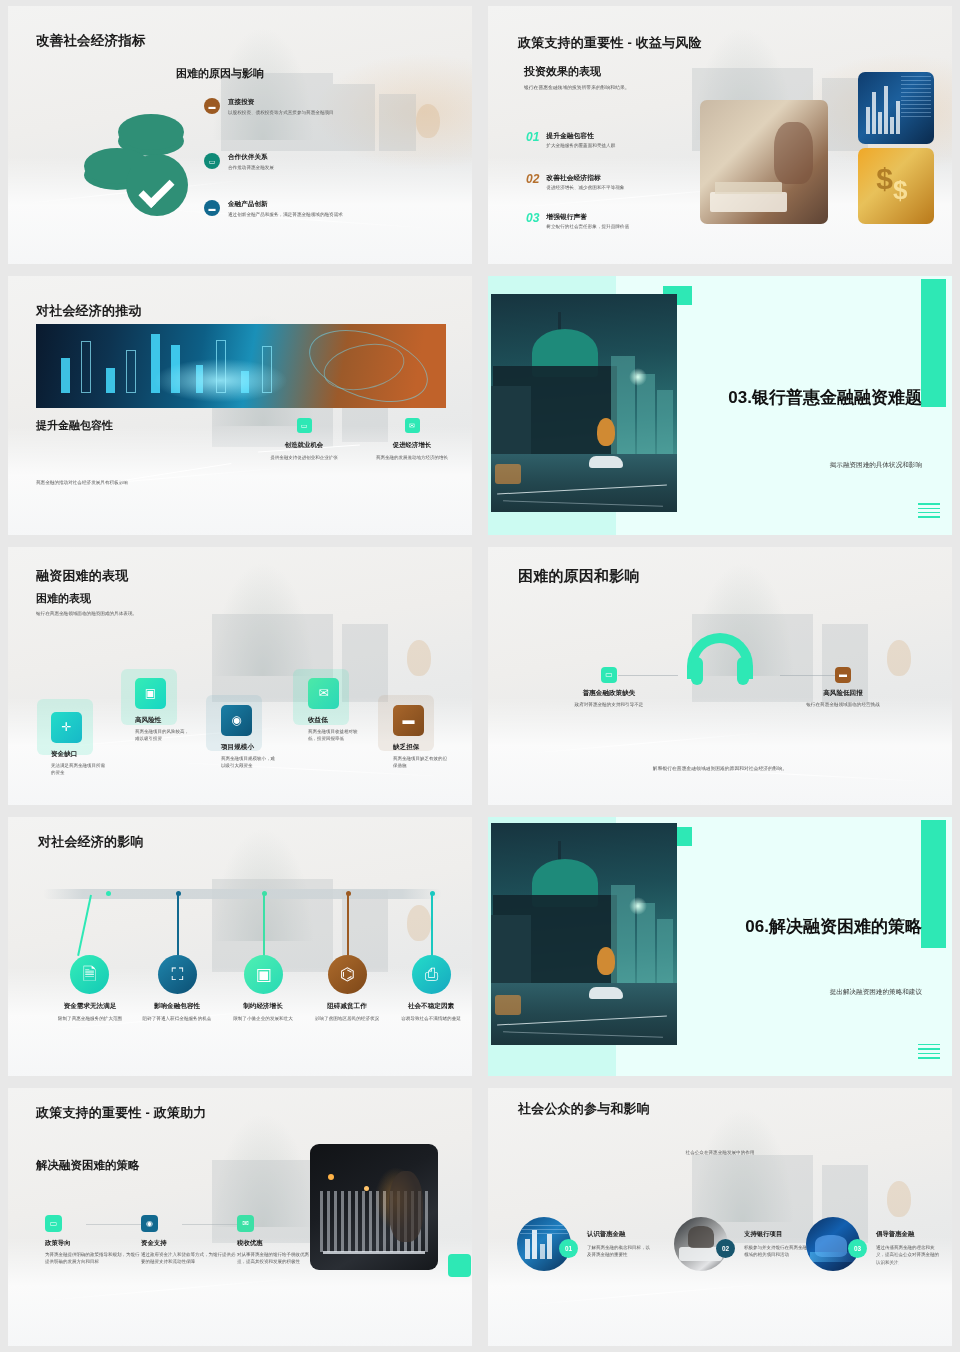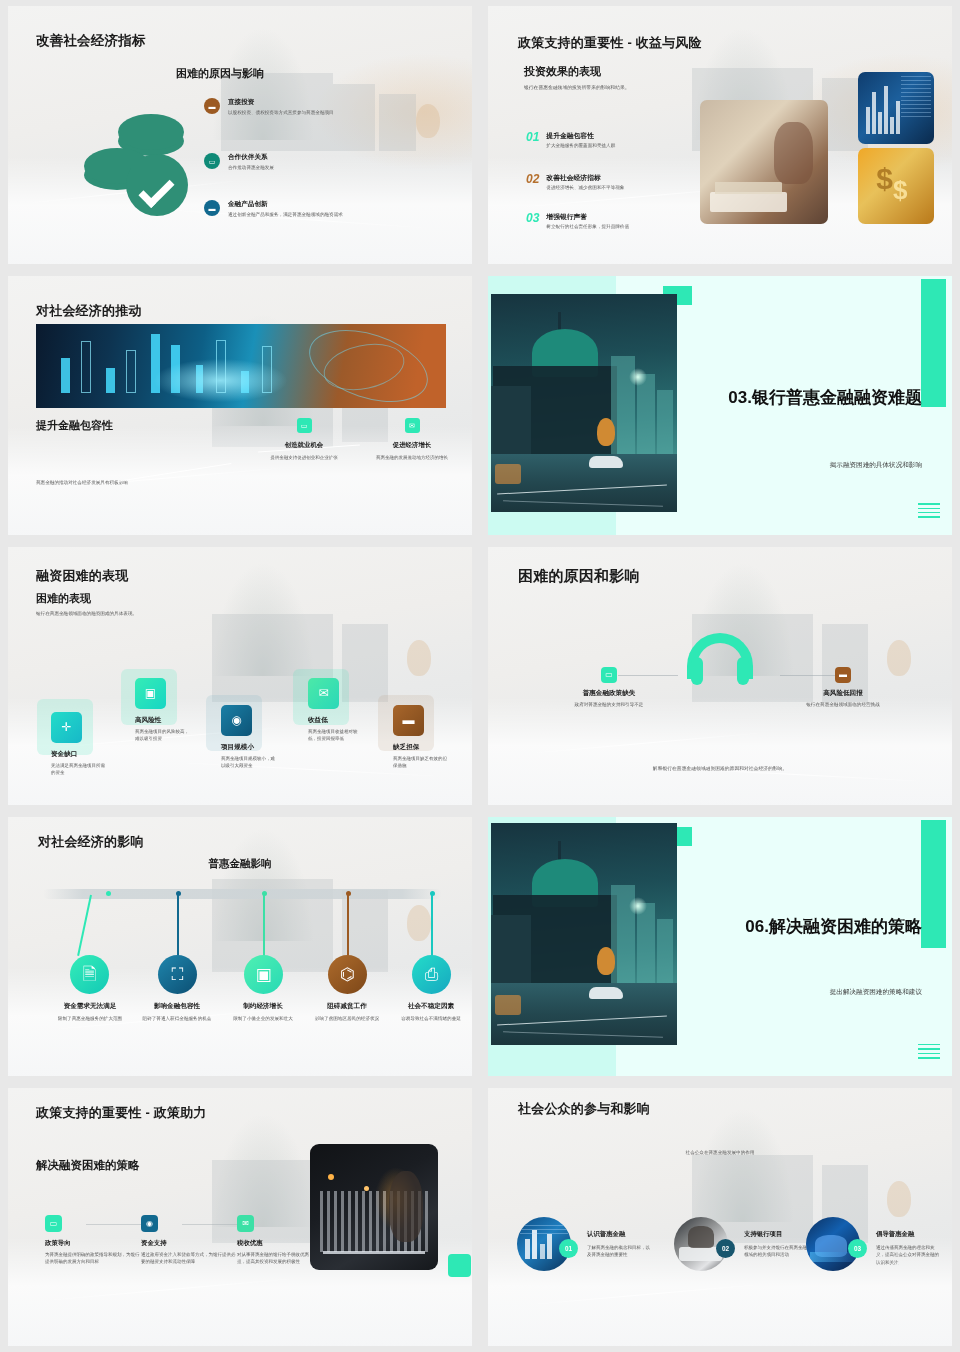--- a/index.html
+++ b/index.html
@@ -488,21 +488,20 @@
       <div class="bg-sky"></div>
           <div class="bg-dome" style="top:4%"></div>
       <div class="bg-bld" style="left:44%;top:24%;width:26%;height:36%"></div>
       <div class="bg-bld" style="left:72%;top:28%;width:10%;height:32%"></div>
       <div class="bg-tree" style="left:86%;top:34%;width:24px;height:36px"></div>
       <div class="bg-haze"></div>
       <div class="bg-ray" style="left:6%;width:56%;top:78%;transform:rotate(-5deg)"></div>
     </div>
 
     <div class="slide-title s7-title">对社会经济的影响</div>
-    <div class="s7-h2 sub-title">普惠金融影响</div>
     <div class="s7-rail"></div>
 
     <div class="s7-dot" style="left:98px;background:#2ee8b5"></div>
     <div class="s7-stem" style="left:82px;top:78px;height:62px;background:#2ee8b5;transform:rotate(12deg);transform-origin:top"></div>
     <div class="s7-circ" style="left:62px;top:138px;background:linear-gradient(140deg,#35edb8,#13c9b6)">
           <span>🗎</span>
         </div>
     <div class="s7-lab" style="left:36px;top:185px">
       <h4>资金需求无法满足</h4>
       <p>限制了普惠金融服务的扩大范围</p>

